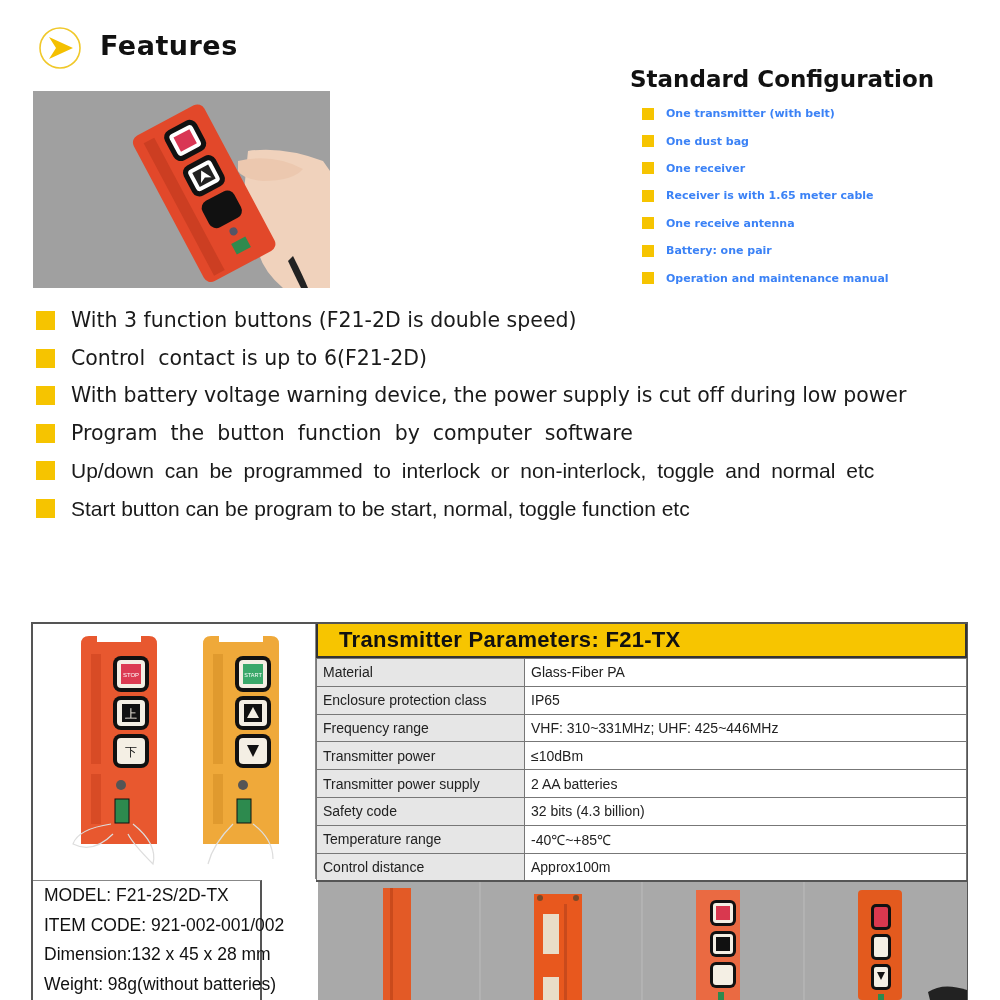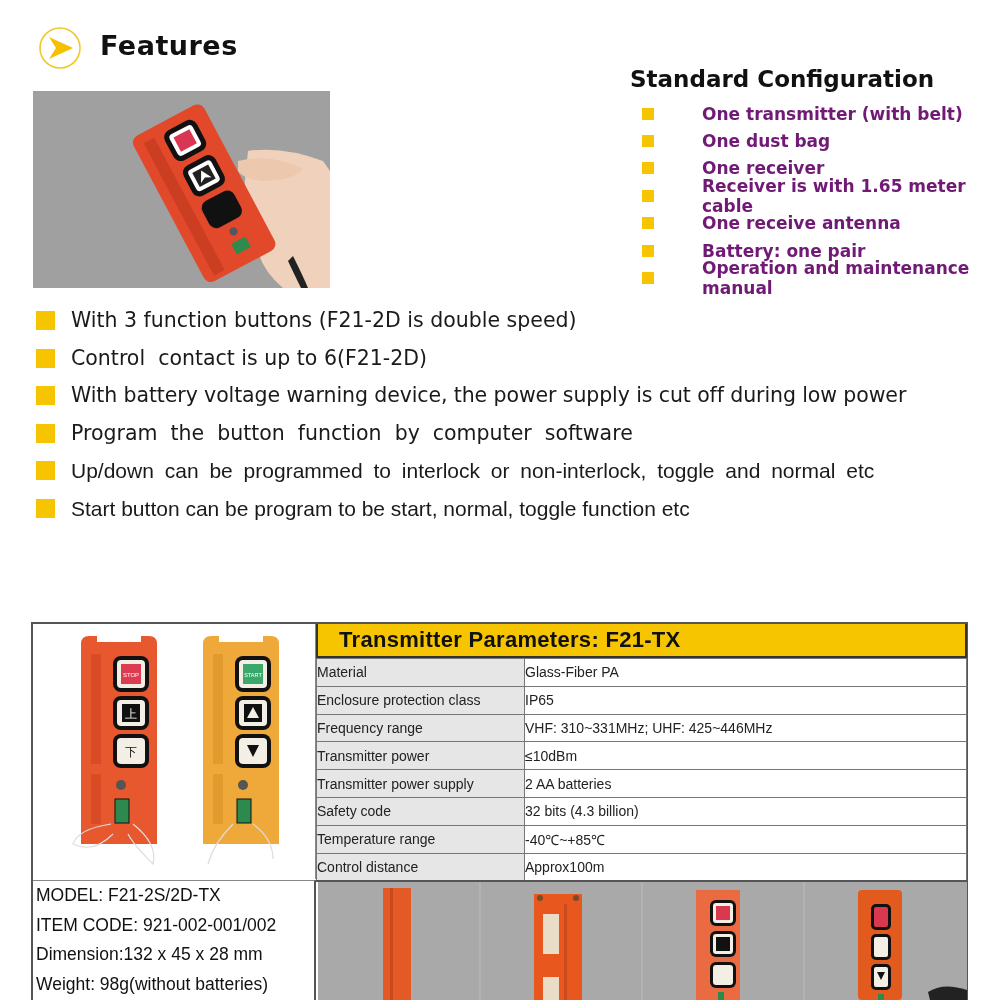--- a/index.html
+++ b/index.html
@@ -9,44 +9,44 @@
   
   .hdr-icon { position: absolute; left: 38px; top: 26px; width: 44px; height: 44px; }
   .hdr-title { position: absolute; left: 100px; top: 30px; font-size: 27px; font-weight: bold; letter-spacing: 0.5px; color: #111; }
 
   
   .hero { position: absolute; left: 33px; top: 91px; width: 297px; height: 197px; background: #9c9c9c; overflow: hidden; }
 
   
   .std-title { position: absolute; left: 630px; top: 66px; font-size: 23px; font-weight: bold; color: #111; }
   .std-list { position: absolute; left: 642px; top: 100px; list-style: none; }
-  .std-list li { display: flex; align-items: center; height: 27.4px; font-size: 17px; font-weight: bold; color: #701a75; gap: 36px; }
+  .std-list li { display: flex; align-items: center; height: 27.4px; font-size: 11px; font-weight: bold; color: #3b82f6; }
   .std-list .bul { width: 12px; height: 12px; background: #f6c400; margin-right: 12px; flex: none; }
 
   
   .feat-list { position: absolute; left: 36px; top: 302px; list-style: none; width: 950px; }
   .feat-list li { display: flex; align-items: flex-start; font-size: 20.5px; color: #1a1a1a; line-height: 37.6px; }
   .feat-list .bul { width: 19px; height: 19px; background: #f6c400; margin-right: 16px; margin-top: 9px; flex: none; }
   .feat-list .txt { flex: 1; }
   .feat-list li.narrow .txt { font-family: "Liberation Sans", sans-serif; font-size: 21px; }
   .feat-list li.spaced .txt { word-spacing: 5px; }
   .feat-list li.wrap .txt { display: block; }
 
   
   .bottom-frame { position: absolute; left: 31px; top: 622px; width: 937px; height: 378px; border: 2px solid #555; border-bottom: none; }
   .prod-panel { position: absolute; left: 33px; top: 624px; width: 283px; height: 255px; background: #fff; border-right: 1px solid #888; }
   .params { position: absolute; left: 316px; top: 624px; width: 651px; }
   .params-title { height: 34px; background: #f7c500; border: 2px solid #333; border-top: none; display: flex; align-items: center; padding-left: 21px; font-family: "Liberation Sans", sans-serif; font-weight: bold; font-size: 22px; color: #111; letter-spacing: 0.3px; }
   .params table { width: 100%; border-collapse: collapse; font-family: "Liberation Sans", sans-serif; font-size: 14px; color: #222; }
-  .params td { border: 1px solid #777; height: 27.8px; }
+  .params td { border: 1px solid #777; height: 27.8px; padding-left: 6px; }
   .params td.k { width: 208px; background: #e6e6e6; }
   .params td.v { background: #fff; }
   .params table tr:last-child td { border-bottom: 2px solid #555; }
 
-  .specs { position: absolute; left: 33px; top: 880px; width: 283px; height: 120px; background: #fff; border-right: 2px solid #555; border-top: 1px solid #888; padding-left: 3px; font-family: "Liberation Sans", sans-serif; font-size: 17.5px; color: #111; }
+  .specs { position: absolute; left: 33px; top: 880px; width: 229px; height: 120px; background: #fff; border-right: 2px solid #555; border-top: 1px solid #888; padding-left: 11px; font-family: "Liberation Sans", sans-serif; font-size: 17.5px; color: #111; }
   .specs div { height: 29.5px; line-height: 29.5px; white-space: nowrap; }
 
   .strip { position: absolute; left: 318px; top: 882px; width: 649px; height: 118px; background: #a9a9a9; overflow: hidden; }
 
   .wm { position: absolute; pointer-events: none; color: rgba(220,60,60,0.10); font-weight: bold; font-size: 60px; transform: rotate(-35deg); }
 </style>
 </head>
 <body>
 
 <svg class="hdr-icon" viewBox="0 0 44 44">

